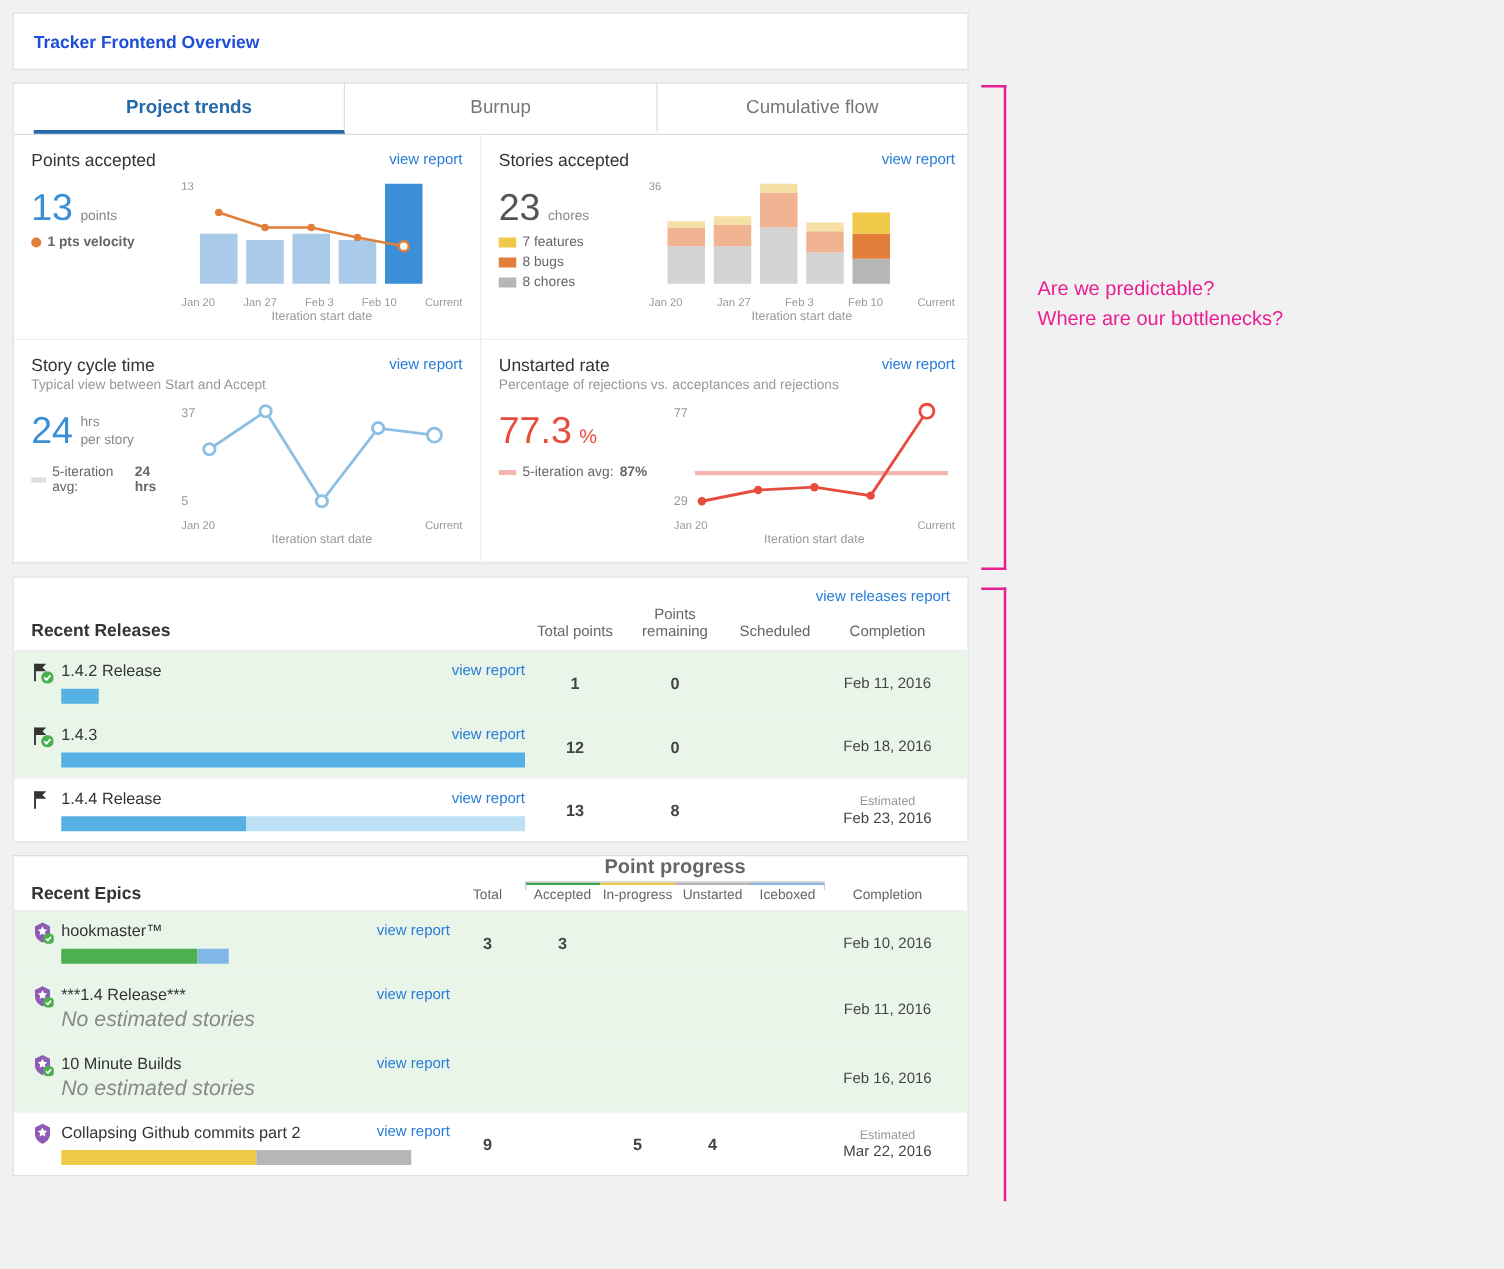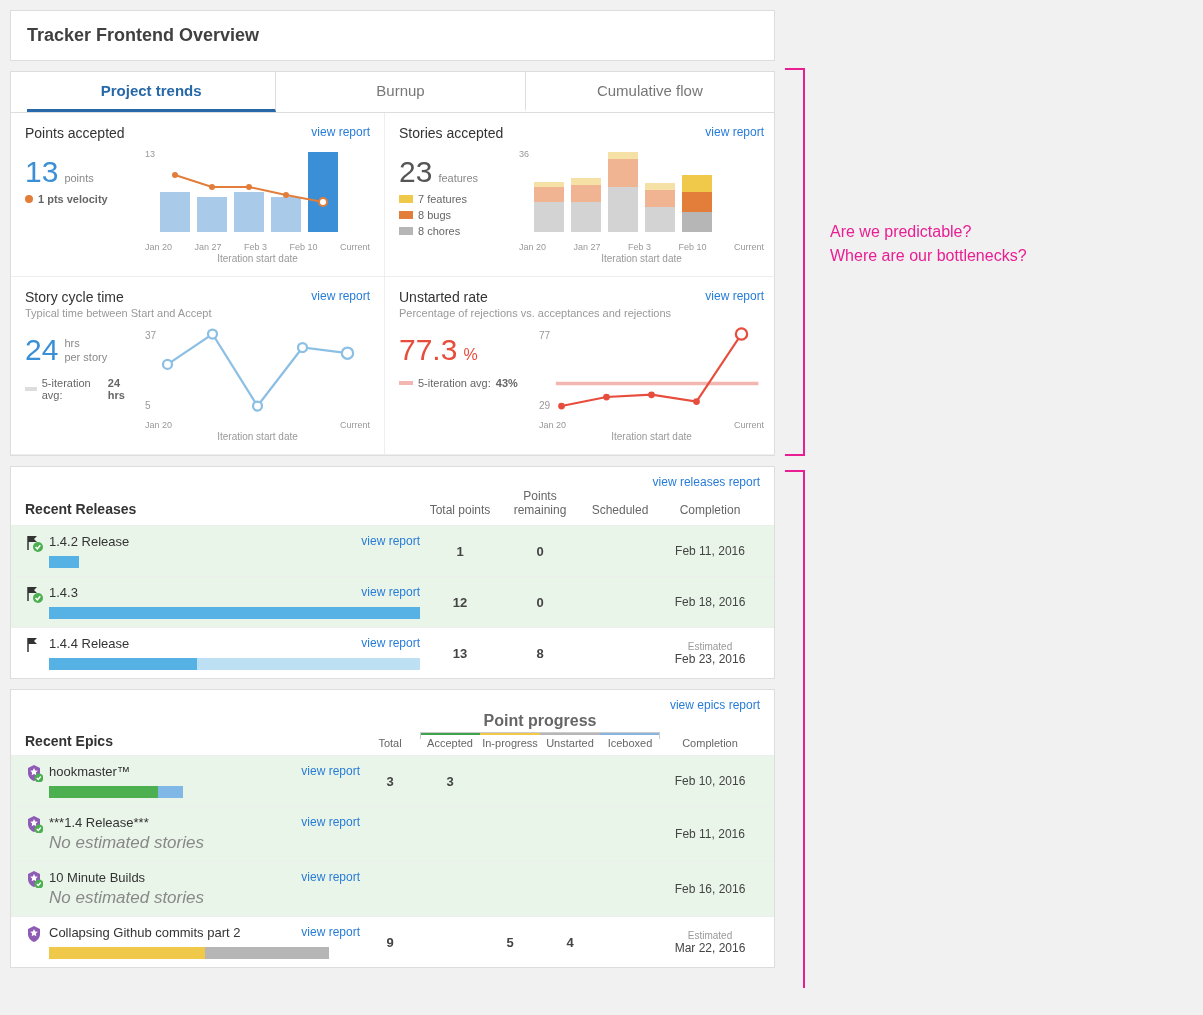--- a/index.html
+++ b/index.html
@@ -2,21 +2,21 @@
 <html><head>
 <meta charset="utf-8">
 <style>
 * { box-sizing: border-box; margin: 0; padding: 0; }
 body { font-family: -apple-system, Helvetica, Arial, sans-serif; background: #f1f1f1; font-size: 13px; color: #444; }
 .page { display: flex; width: 1203px; }
 .left { width: 785px; padding: 10px; }
 .right { width: 418px; position: relative; }
 .card { background: #fff; border: 1px solid #ddd; margin-bottom: 10px; }
 .title-card { padding: 14px 16px; }
-.title-card h2 { font-size: 18px; font-weight: 600; color: #404040; }
+.title-card h2 { font-size: 14px; font-weight: 600; color: #1d4ed8; }
 .tabs { display: flex; border-bottom: 1px solid #ddd; padding-left: 16px; }
 .tab { flex: 1; text-align: center; padding: 10px 0; font-size: 15px; color: #777; border-right: 1px solid #ddd; cursor: pointer; border-bottom: 3px solid transparent; }
 .tab:last-child { border-right: none; }
 .tab.active { color: #2769a8; font-weight: 600; border-bottom: 3px solid #2769a8; }
 .trends-grid { display: grid; grid-template-columns: 1fr 1fr; }
 .trend-cell { padding: 12px 14px; border-right: 1px solid #eee; border-bottom: 1px solid #eee; position: relative; }
 .trend-cell:nth-child(2n) { border-right: none; }
 .trend-head { display: flex; justify-content: space-between; align-items: flex-start; }
 .trend-title { font-size: 14px; font-weight: 400; color: #333; }
 .trend-sub { font-size: 11px; color: #999; margin-top: 2px; }
@@ -128,21 +128,21 @@
 
     <div class="trend-cell">
       <div class="trend-head">
         <div class="trend-title">Stories accepted</div>
         <a class="view-link">view report</a>
       </div>
       <div class="chart-body">
         <div class="chart-left">
           <div class="big-num-row">
             <span class="big-num" style="color:#555;">23</span>
-            <span class="unit-sm">features</span>
+            <span class="unit-sm">chores</span>
           </div>
           <div class="legend-item">
                   <span class="lg-swatch" style="background:#f0c94a;height:8px;"></span>
                   <span>7 features</span>
                 </div>
           <div class="legend-item">
                   <span class="lg-swatch" style="background:#e27d3a;height:8px;"></span>
                   <span>8 bugs</span>
                 </div>
           <div class="legend-item">
@@ -188,21 +188,21 @@
           </div>
           <div class="x-axis-label">Iteration start date</div>
         </div>
       </div>
     </div>
 
     <div class="trend-cell">
       <div class="trend-head">
         <div>
           <div class="trend-title">Story cycle time</div>
-          <div class="trend-sub">Typical time between Start and Accept</div>
+          <div class="trend-sub">Typical view between Start and Accept</div>
         </div>
         <a class="view-link">view report</a>
       </div>
       <div class="chart-body">
         <div class="chart-left">
           <div class="big-num-row" style="align-items:center;">
             <span class="big-num blue">24</span>
             <span class="unit-sm"><span>hrs</span><br><span>per story</span></span>
           </div>
           <div class="legend-item" style="margin-top:10px;">
@@ -244,21 +244,21 @@
       </div>
       <div class="chart-body">
         <div class="chart-left" style="width:130px;">
           <div class="big-num-row">
             <span class="big-num red">77.3</span>
                   <span class="red" style="font-size:16px;">%</span>
           </div>
           <div class="legend-item" style="margin-top:10px;">
             <span class="lg-swatch" style="background:#f3b6b0;"></span>
             <span>5-iteration avg:</span>
-            <span style="font-weight:600;">43%</span>
+            <span style="font-weight:600;">87%</span>
           </div>
         </div>
         <div class="chart-right">
           <svg class="sparkline" viewBox="0 0 200 80">
             <text x="0" y="12" font-size="9" fill="#999">77</text>
             <text x="0" y="75" font-size="9" fill="#999">29</text>
             <line x1="15" y1="52" x2="195" y2="52" stroke="#f3b6b0" stroke-width="3"></line>
             <polyline points="20,72 60,64 100,62 140,68 180,8" fill="none" stroke="#e74c3c" stroke-width="2"></polyline>
             <circle cx="20" cy="72" r="3" fill="#e74c3c"></circle>
                   <circle cx="60" cy="64" r="3" fill="#e74c3c"></circle>
@@ -355,23 +355,20 @@
     </div>
     <div class="cell-val">13</div>
     <div class="cell-val">8</div>
     <div class="cell-val"></div>
     <div class="cell-comp"><span class="est-label">Estimated</span>Feb 23, 2016</div>
           </div>
         </div>
 </div>
 
 <div class="card">
-  <div class="section-head">
-          <a class="view-link">view epics report</a>
-        </div>
   <div class="epics-head-row">
     <div class="epics-title">Recent Epics</div>
     <div style="width:60px;text-align:center;">Total</div>
     <div class="pp-wrap">
       <div class="pp-label">Point progress</div>
       <div class="pp-border"></div>
       <div style="display:flex;width:100%;">
         <div class="ep-col" style="border-color:#3fa24c;">Accepted</div>
         <div class="ep-col" style="border-color:#f0c94a;">In-progress</div>
         <div class="ep-col" style="border-color:#b7b6b6;">Unstarted</div>

